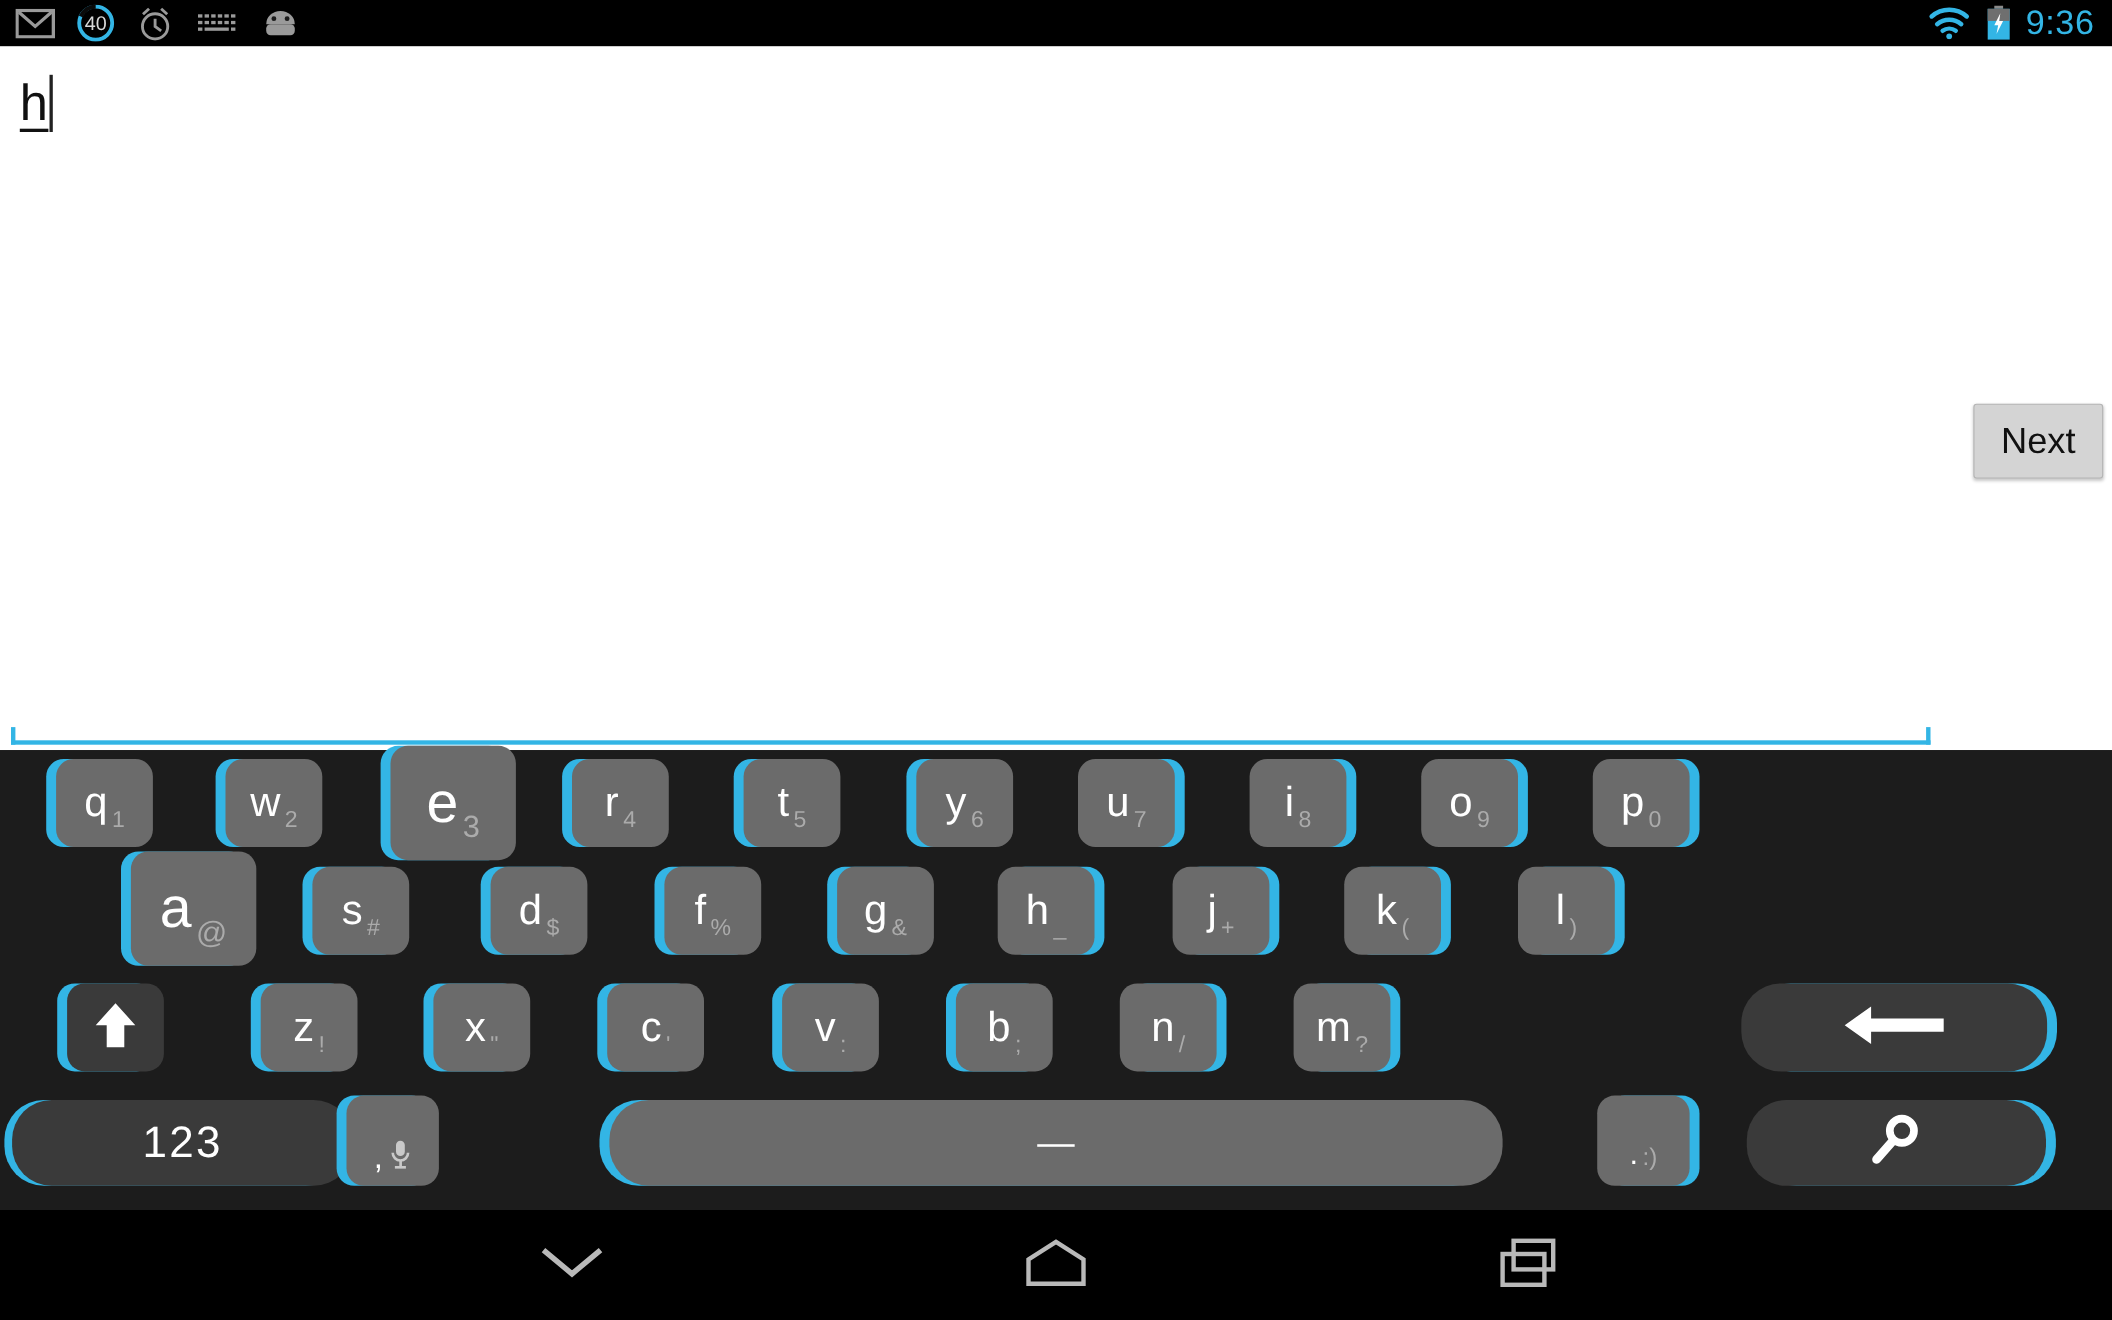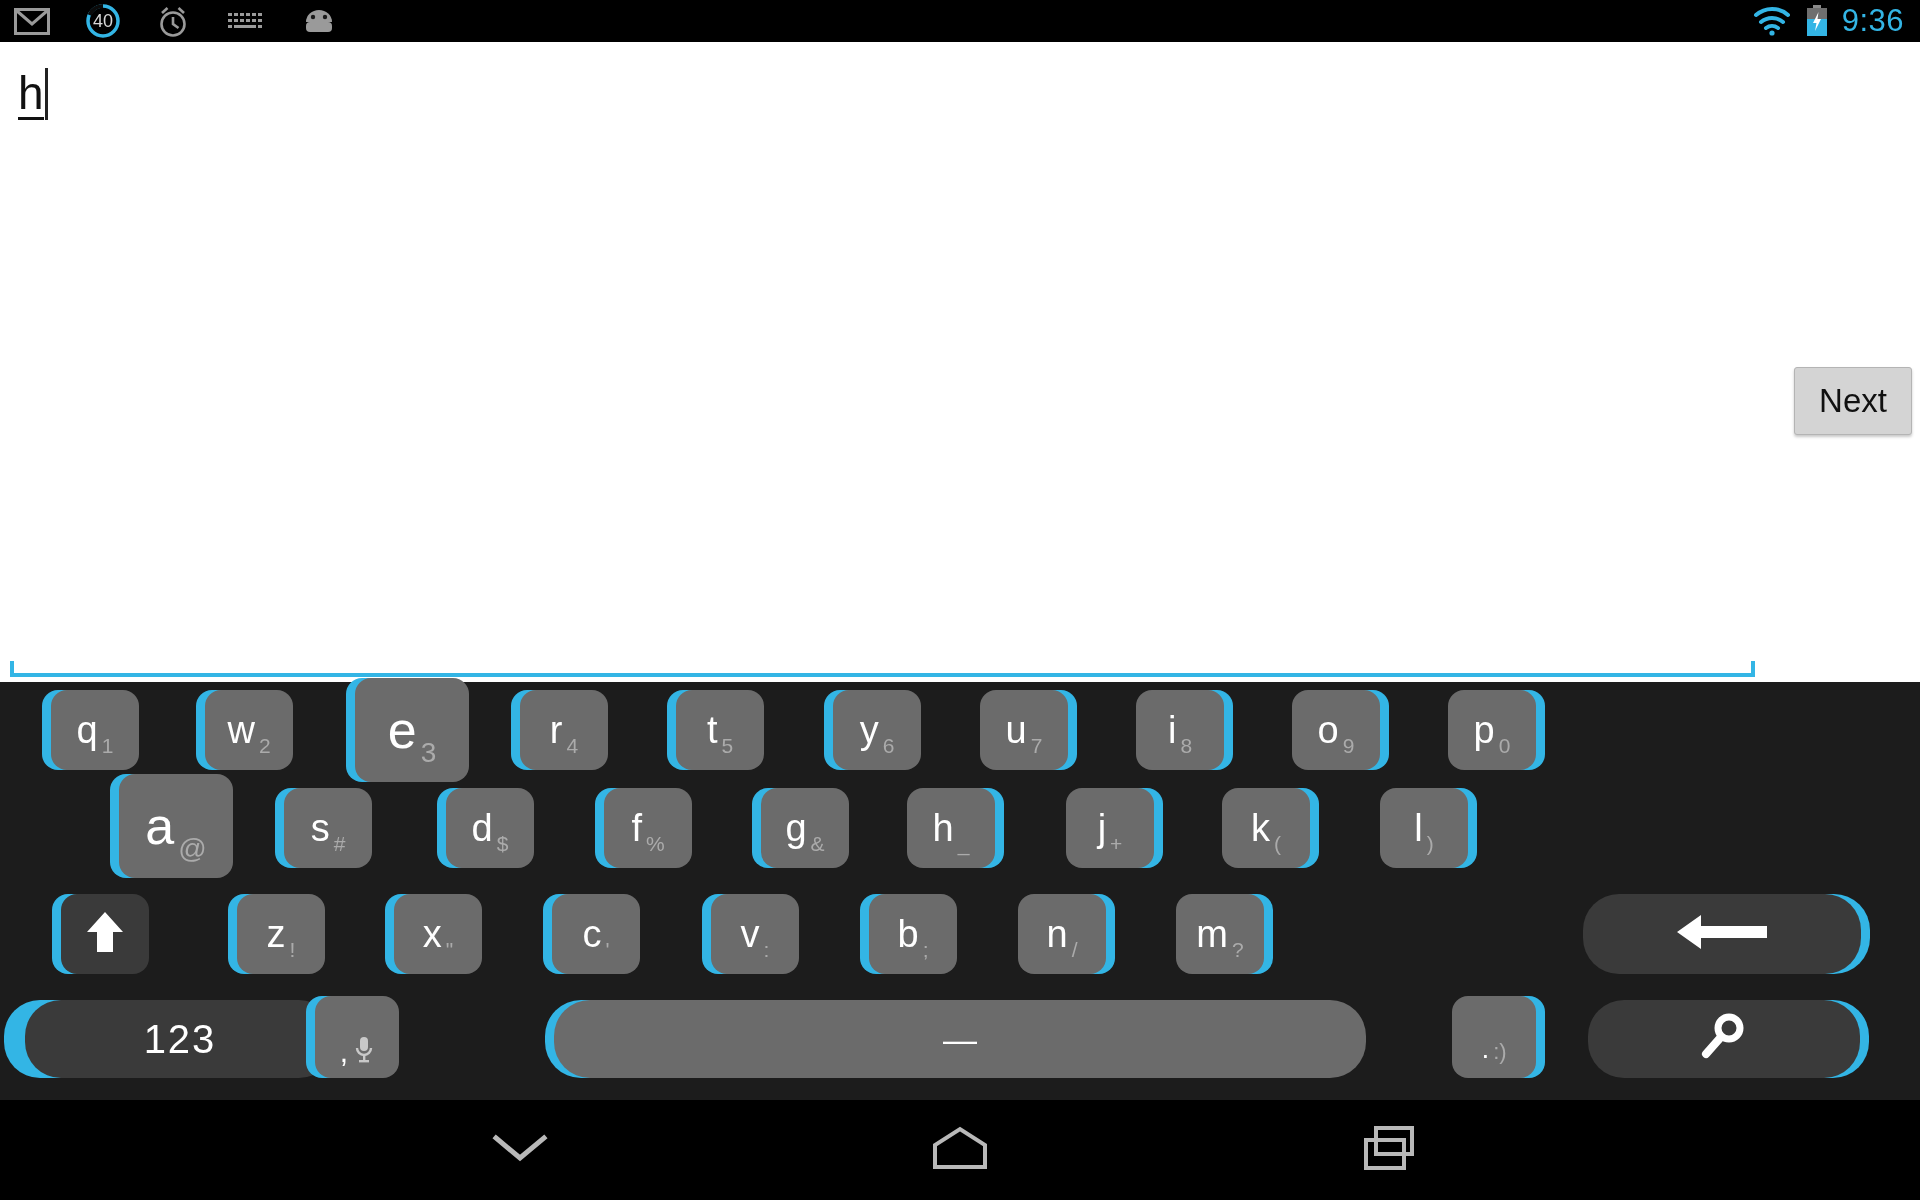--- a/index.html
+++ b/index.html
@@ -4,21 +4,21 @@
 <style>
   * { margin:0; padding:0; box-sizing:border-box; }
   html,body { width:1920px; height:1200px; background:#000; overflow:hidden;
               font-family:"Liberation Sans", sans-serif; }
 
   #screen { position:relative; width:1920px; height:1200px; background:#000; }
 
   
   #statusbar { position:absolute; left:0; top:0; width:1920px; height:42px;
                background:#000; display:flex; align-items:center; }
-  .sb-left { display:flex; align-items:center; gap:36px; padding-left:14px; }
+  .sb-left { display:flex; align-items:center; gap:20px; padding-left:14px; }
   .sb-right { margin-left:auto; display:flex; align-items:center; gap:14px; padding-right:16px; }
   .sb-icon { display:flex; align-items:center; justify-content:center; }
   .sb-clock { color:#33b5e5; font-size:31px; letter-spacing:0.5px;
               font-family:"Liberation Sans", sans-serif; }
 
   
   #textarea { position:absolute; left:0; top:42px; width:1920px; height:640px;
               background:#fff; }
   #composing { position:absolute; left:18px; top:26px; display:flex; align-items:flex-end; }
   #composing .ctext { font-size:46px; color:#111; line-height:46px;
@@ -418,21 +418,21 @@
           <div class="kface dark pill" style="width: 278px; height: 80px; top: 0px; left: 0px;">
             <span><svg width="98" height="42" viewBox="0 0 98 42">
                 <path d="M4 21 L28 4 L28 15 L94 15 L94 27 L28 27 L28 38 Z" fill="#ffffff"></path>
               </svg></span>
           </div>
         </div>
       </div>
     <div class="krow" id="row4">
         <div class="key" style="left: 4px; top: 318px; width: 319px; height: 78px;">
           <div class="kshadow pill" style="width: 310px; height: 78px; top: 0px; left: 0px;"></div>
-          <div class="kface dark pill" style="width: 310px; height: 78px; top: 0px; left: 21px;">
+          <div class="kface dark pill" style="width: 310px; height: 78px; top: 0px; left: 7px;">
             <span class="kmain num">123</span>
           </div>
         </div>
         <div class="key" style="left: 306px; top: 314px; width: 93px; height: 82px;">
           <div class="kshadow" style="width: 84px; height: 82px; top: 0px; left: 0px;"></div>
           <div class="kface" style="width: 84px; height: 82px; top: 0px; left: 9px;">
             <span style="display: flex; align-items: flex-end; position: relative; top: 14px;">
               <span class="kmain" style="font-size:30px;">,</span>
               <span style="margin-left:6px;"><svg width="20" height="28" viewBox="0 0 20 28">
                   <rect x="6" y="2" width="8" height="14" rx="4" fill="#c9c9c9"></rect>

